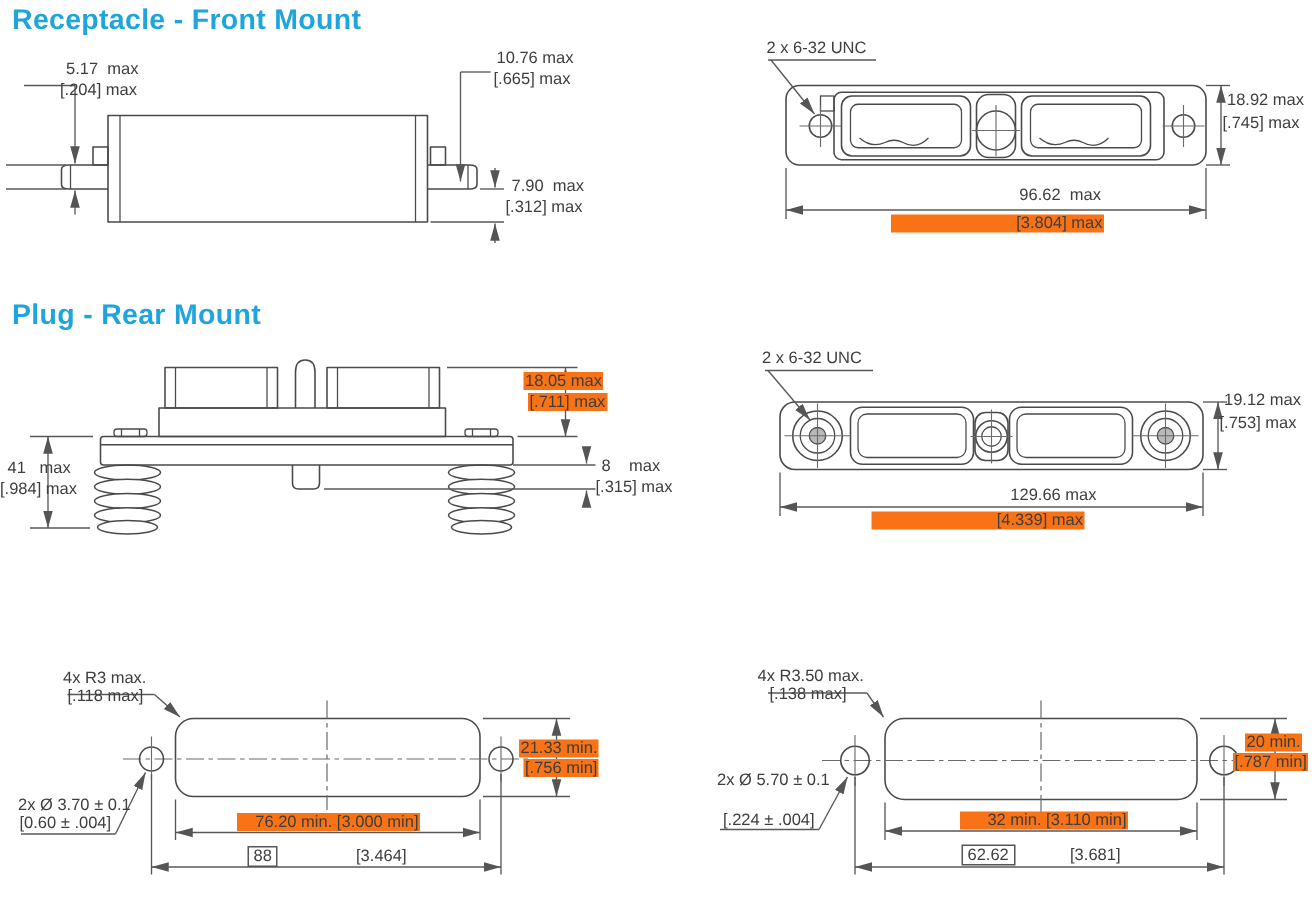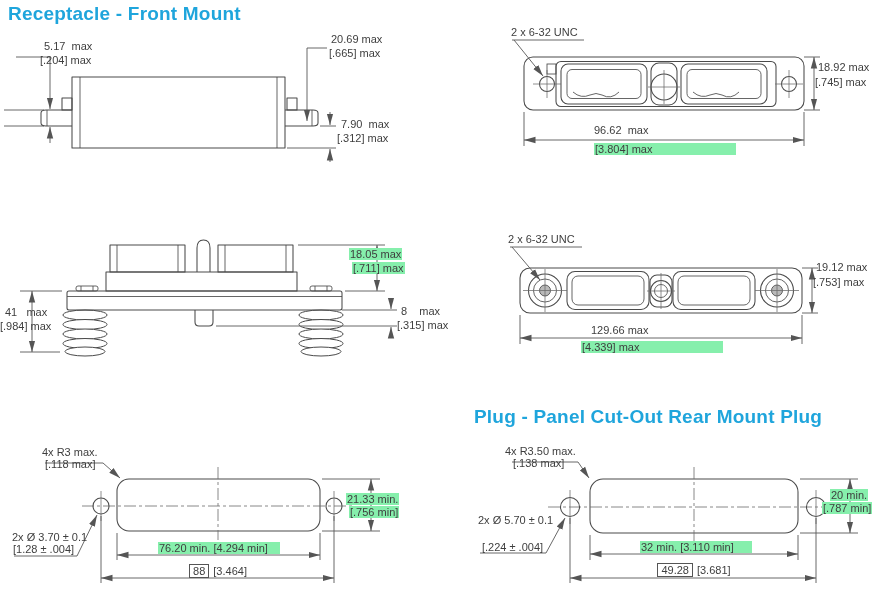--- a/index.html
+++ b/index.html
@@ -2,23 +2,23 @@
 <html><head>
 <meta charset="utf-8">
 <style>
   html,body{margin:0;padding:0;background:#fff;}
   .page{position:relative;width:877px;height:592px;background:#fff;overflow:hidden;
         font-family:"Liberation Sans",sans-serif;}
   .lines{position:absolute;left:0;top:0;}
   .title{position:absolute;font:bold 19px/22px "Liberation Sans",sans-serif;
          color:#1fa5dc;margin:0;letter-spacing:.2px;white-space:pre;}
   .dim{position:absolute;font:11px/12px "Liberation Sans",sans-serif;color:#3e3e3e;white-space:pre;}
-  .mask{background:#86efac;padding:0 1px;}
-  .center{text-align:left;}
-  .dimrow{position:absolute;display:flex;justify-content:center;align-items:center;gap:4px;
+  .mask{background:#f97316;padding:0 1px;}
+  .center{text-align:right;}
+  .dimrow{position:absolute;display:flex;justify-content:space-between;align-items:center;gap:4px;
           font:11px/12px "Liberation Sans",sans-serif;color:#3e3e3e;white-space:pre;}
   .box{display:inline-block;border:1px solid #555;padding:0 3px;line-height:12px;}
   
   .p{stroke:#4a4a4a;stroke-width:1.05;fill:none;stroke-linejoin:round;}
   .p2{stroke:#4a4a4a;stroke-width:.85;fill:none;}
   .d{stroke:#585858;stroke-width:.9;fill:none;}
   .c{stroke:#6a6a6a;stroke-width:.75;fill:none;}
   .cl{stroke:#6a6a6a;stroke-width:.8;fill:none;stroke-dasharray:12 3 3 3;}
   .spring{stroke:#4a4a4a;stroke-width:1;fill:#fff;}
   .hatch{fill:#b9b9b9;stroke:#4a4a4a;stroke-width:.85;}
@@ -210,25 +210,25 @@
       <line class="d" x1="570" y1="518" x2="570" y2="583"></line>
       <line class="d" x1="816" y1="518" x2="816" y2="583"></line>
       <line class="d" x1="570" y1="578" x2="816" y2="578" marker-start="url(#ar)" marker-end="url(#ar)"></line>
       <line class="d" x1="800" y1="479" x2="858" y2="479"></line>
       <line class="d" x1="800" y1="533" x2="858" y2="533"></line>
       <line class="d" x1="850" y1="479" x2="850" y2="533" marker-start="url(#ar)" marker-end="url(#ar)"></line>
     </g>
   </svg>
 
   <h2 class="title" style="left:8px;top:3px">Receptacle - Front Mount</h2>
-  <h2 class="title" style="left:474px;top:406px">Plug - Panel Cut-Out Rear Mount Plug</h2>
+  <h2 class="title" style="left:8px;top:200px">Plug - Rear Mount</h2>
 
   <div class="dim" style="left:44px;top:40px">5.17  max</div>
   <div class="dim" style="left:40px;top:54px">[.204] max</div>
-  <div class="dim" style="left:331px;top:33px">20.69 max</div>
+  <div class="dim" style="left:331px;top:33px">10.76 max</div>
   <div class="dim" style="left:329px;top:47px">[.665] max</div>
   <div class="dim" style="left:341px;top:118px">7.90  max</div>
   <div class="dim" style="left:337px;top:132px">[.312] max</div>
 
   <div class="dim" style="left:511px;top:26px">2 x 6-32 UNC</div>
   <div class="dim" style="left:818px;top:61px">18.92 max</div>
   <div class="dim" style="left:815px;top:76px">[.745] max</div>
   <div class="dim center" style="left:594px;top:124px;width:140px">96.62  max</div>
   <div class="dim center mask" style="left:594px;top:143px;width:140px">[3.804] max</div>
 
@@ -241,34 +241,34 @@
 
   <div class="dim" style="left:508px;top:233px">2 x 6-32 UNC</div>
   <div class="dim" style="left:816px;top:261px">19.12 max</div>
   <div class="dim" style="left:813px;top:276px">[.753] max</div>
   <div class="dim center" style="left:591px;top:324px;width:140px">129.66 max</div>
   <div class="dim center mask" style="left:581px;top:341px;width:140px">[4.339] max</div>
 
   <div class="dim" style="left:42px;top:446px">4x R3 max.</div>
   <div class="dim" style="left:45px;top:458px">[.118 max]</div>
   <div class="dim" style="left:12px;top:531px">2x Ø 3.70 ± 0.1</div>
-  <div class="dim" style="left:13px;top:543px">[1.28 ± .004]</div>
+  <div class="dim" style="left:13px;top:543px">[0.60 ± .004]</div>
   <div class="dim mask" style="left:346px;top:493px">21.33 min.</div>
   <div class="dim mask" style="left:349px;top:506px">[.756 min]</div>
-  <div class="dim center mask" style="left:158px;top:542px;width:120px">76.20 min. [4.294 min]</div>
+  <div class="dim center mask" style="left:158px;top:542px;width:120px">76.20 min. [3.000 min]</div>
   <div class="dimrow" style="left:165px;top:564px;width:106px">
     <span class="box">88</span>
     <span>[3.464]</span>
   </div>
 
   <div class="dim" style="left:505px;top:445px">4x R3.50 max.</div>
   <div class="dim" style="left:513px;top:457px">[.138 max]</div>
   <div class="dim" style="left:478px;top:514px">2x Ø 5.70 ± 0.1</div>
   <div class="dim" style="left:482px;top:541px">[.224 ± .004]</div>
   <div class="dim mask" style="left:830px;top:489px">20 min.</div>
   <div class="dim mask" style="left:822px;top:502px">[.787 min]</div>
   <div class="dim center mask" style="left:640px;top:541px;width:110px">32 min. [3.110 min]</div>
   <div class="dimrow" style="left:641px;top:563px;width:106px">
-    <span class="box">49.28</span>
+    <span class="box">62.62</span>
     <span>[3.681]</span>
   </div>
 
 </div>
 
 </body></html>

